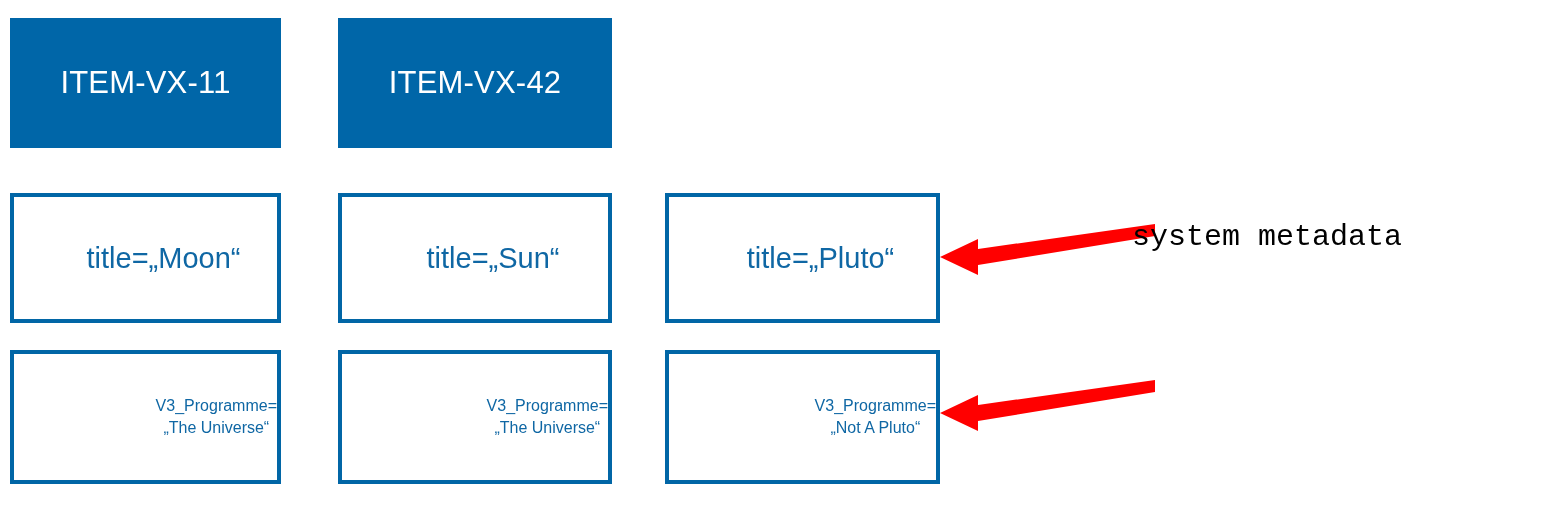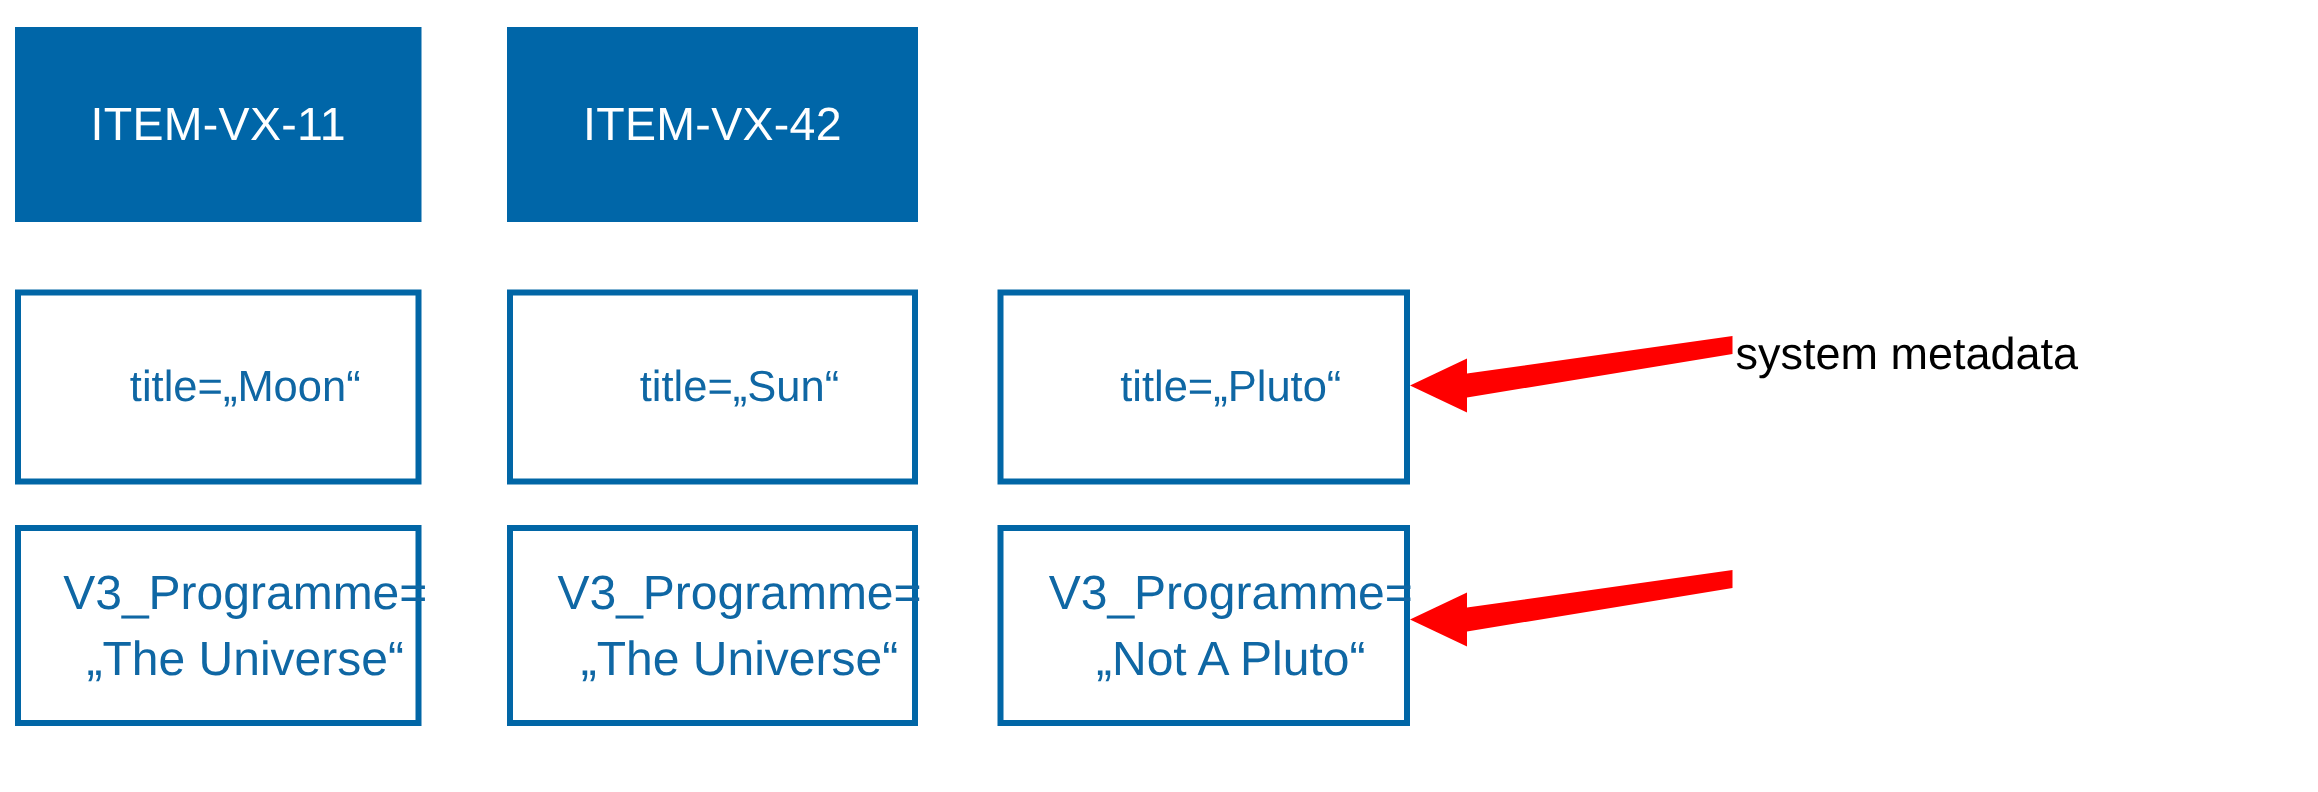--- a/index.html
+++ b/index.html
@@ -38,22 +38,23 @@
   .box.meta {
     background: #ffffff;
     border: 4px solid #0166a6;
     color: #0f67a4;
     padding-left: 36px;
   }
   .box.meta.single {
     font-size: 29px;
   }
   .box.meta.double {
-    font-size: 32px;
+    font-size: 16px;
     line-height: 1.38;
+    justify-content: flex-end;
   }
   .box.meta .line {
     display: block;
     white-space: pre;
   }
 
   
   .col1 { left: 10px;  width: 271px; }
   .col2 { left: 338px; width: 274px; }
   .col3 { left: 665px; width: 275px; }
@@ -63,21 +64,21 @@
   .row-user   { top: 350px; height: 134px; }
 
   
   .annotation-label {
     position: absolute;
     font-size: 30px;
     color: #000000;
     white-space: nowrap;
     line-height: 1;
   }
-  #label-system { left: 1157px; top: 222px; }
+  #label-system { left: 1132px; top: 222px; font-family: Liberation Mono, monospace; }
   #label-user   { left: 1157px; top: 378px; }
 
   .arrow-svg {
     position: absolute;
     overflow: visible;
   }
   #arrow-system { left: 930px; top: 222px; width: 225px; height: 60px; }
   #arrow-user   { left: 930px; top: 378px; width: 225px; height: 60px; }
 </style>
 </head>

